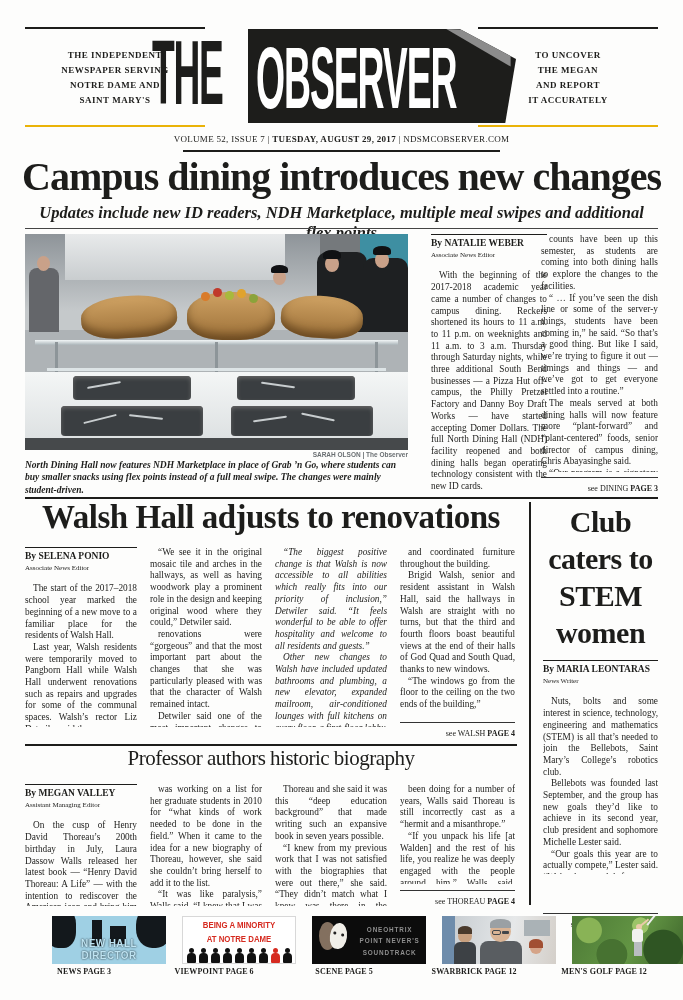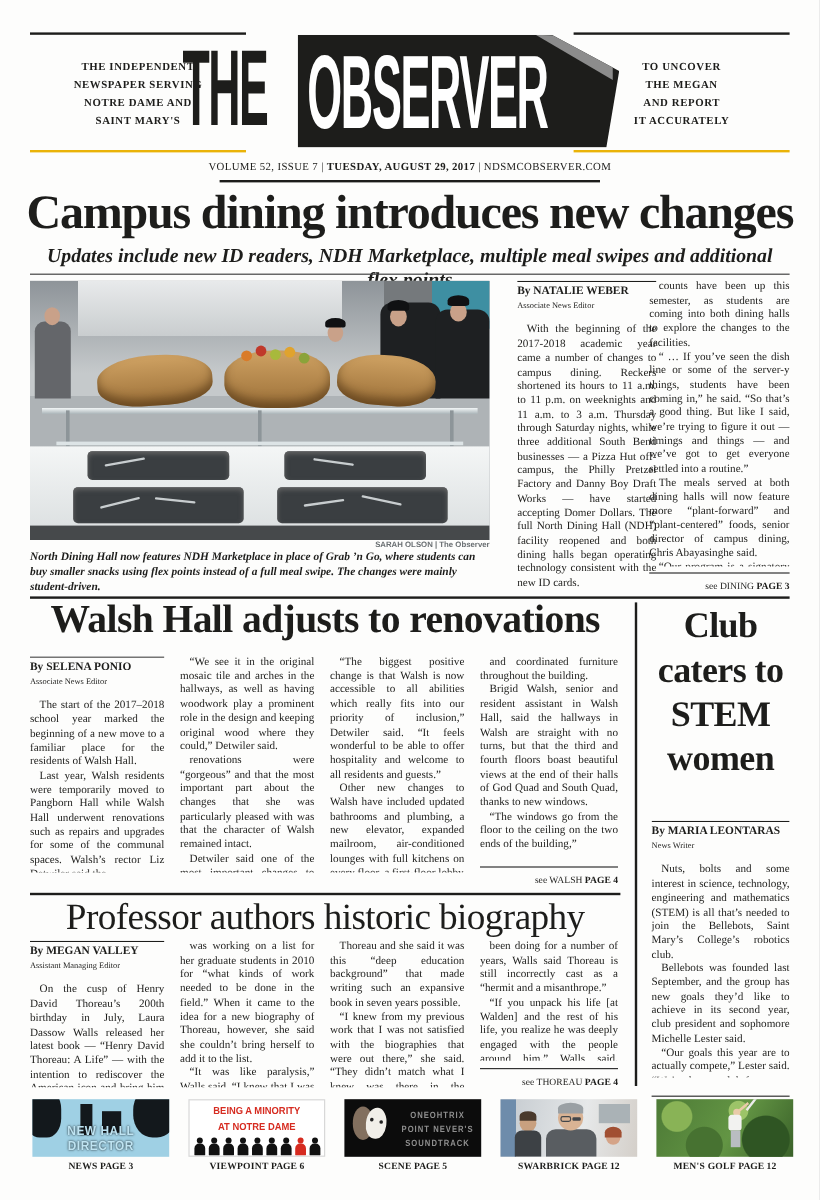--- a/index.html
+++ b/index.html
@@ -68,26 +68,26 @@
   .caption{position:absolute;top:459px;left:25px;width:386px;font-size:9.5px;line-height:1.3;
     font-style:italic;font-weight:700;}
 
   
   .rule-sec1{top:497px;left:25px;width:633px;height:1.5px;}
   .headline2{position:absolute;top:501px;left:25px;width:492px;text-align:center;
     font-size:33px;font-weight:700;letter-spacing:-.5px;line-height:1;}
   .v-rule{left:529px;top:502px;width:1.5px;height:403px;}
   .rule-sec2{top:744px;left:25px;width:492px;height:1.5px;}
   .headline3{position:absolute;top:748px;left:25px;width:492px;text-align:center;
-    font-size:31px;font-weight:400;letter-spacing:-.5px;line-height:1;}
+    font-size:21px;font-weight:400;letter-spacing:-.5px;line-height:1;}
   .headline-club{position:absolute;top:504px;left:543px;width:115px;text-align:center;
     font-size:30px;font-weight:700;line-height:1.23;letter-spacing:-.5px;}
 
   
-  .teaser{position:absolute;top:916px;width:114px;height:48px;overflow:hidden;}
+  .teaser{position:absolute;top:916px;width:114px;height:48px;overflow:hidden;margin-left:25px;}
   .tz-cap{position:absolute;top:967px;width:114px;text-align:center;font-size:8px;}
   .tz-cap b{font-weight:700;}
   .tz-cap .sec{font-weight:700;letter-spacing:.2px;}
   
   .t1{background:#9fd0e4;}
   .t1 .blob{position:absolute;background:#13181c;}
   .t1-label{position:absolute;left:0;bottom:3px;width:100%;text-align:center;
     font-family:"Liberation Sans",sans-serif;font-weight:700;font-size:11px;color:#bfe4f2;
     letter-spacing:.5px;transform:scaleX(.9);text-shadow:0 0 2px #0a0e11;}
   
@@ -244,36 +244,36 @@
       <p class="bt">Associate News Editor</p>
     </div>
     <p>The start of the 2017–2018 school year marked the beginning of a new move to a familiar place for the residents of Walsh Hall.</p>
     <p>Last year, Walsh residents were temporarily moved to Pangborn Hall while Walsh Hall underwent renovations such as repairs and upgrades for some of the communal spaces. Walsh’s rector Liz Detwiler said the</p>
   </div>
   <div class="col" style="left:150px;top:547px;width:112px;height:180px;">
     <p>“We see it in the original mosaic tile and arches in the hallways, as well as having woodwork play a prominent role in the design and keeping original wood where they could,” Detwiler said.</p>
     <p>renovations were “gorgeous” and that the most important part about the changes that she was particularly pleased with was that the character of Walsh remained intact.</p>
     <p>Detwiler said one of the most important changes to Walsh is its accessibility.</p>
   </div>
-  <div class="col" style="left:275px;top:547px;width:112px;height:180px;">
+  <div class="col" style="left:275px;top:547px;width:112px;height:180px;font-style:italic;">
     <p>“The biggest positive change is that Walsh is now accessible to all abilities which really fits into our priority of inclusion,” Detwiler said. “It feels wonderful to be able to offer hospitality and welcome to all residents and guests.”</p>
     <p>Other new changes to Walsh have included updated bathrooms and plumbing, a new elevator, expanded mailroom, air-conditioned lounges with full kitchens on every floor, a first-floor lobby</p>
   </div>
   <div class="col" style="left:400px;top:547px;width:115px;height:172px;">
     <p>and coordinated furniture throughout the building.</p>
     <p>Brigid Walsh, senior and resident assistant in Walsh Hall, said the hallways in Walsh are straight with no turns, but that the third and fourth floors boast beautiful views at the end of their halls of God Quad and South Quad, thanks to new windows.</p>
     <p>“The windows go from the floor to the ceiling on the two ends of the building,”</p>
   </div>
   <div class="jump" style="left:400px;top:722px;width:115px;">
     <span>see WALSH</span>
     <b>PAGE 4</b>
   </div>
 
   <div class="headline-club">Club caters to STEM women</div>
-  <div class="col" style="left:543px;top:660px;width:115px;height:214px;margin-top:24px;">
+  <div class="col" style="left:543px;top:660px;width:115px;height:214px;">
     <div class="byline">
       <p class="bn">By MARIA LEONTARAS</p>
       <p class="bt">News Writer</p>
     </div>
     <p>Nuts, bolts and some interest in science, technology, engineering and mathematics (STEM) is all that’s needed to join the Bellebots, Saint Mary’s College’s robotics club.</p>
     <p>Bellebots was founded last September, and the group has new goals they’d like to achieve in its second year, club president and sophomore Michelle Lester said.</p>
     <p>“Our goals this year are to actually compete,” Lester said. “We’ve been a club for a year at this point, … and we actually want to sign up for the VEX U competition and compete as a team.”</p>
 
   </div>
   <div class="jump" style="left:543px;top:877px;width:115px;margin-top:36px;">

